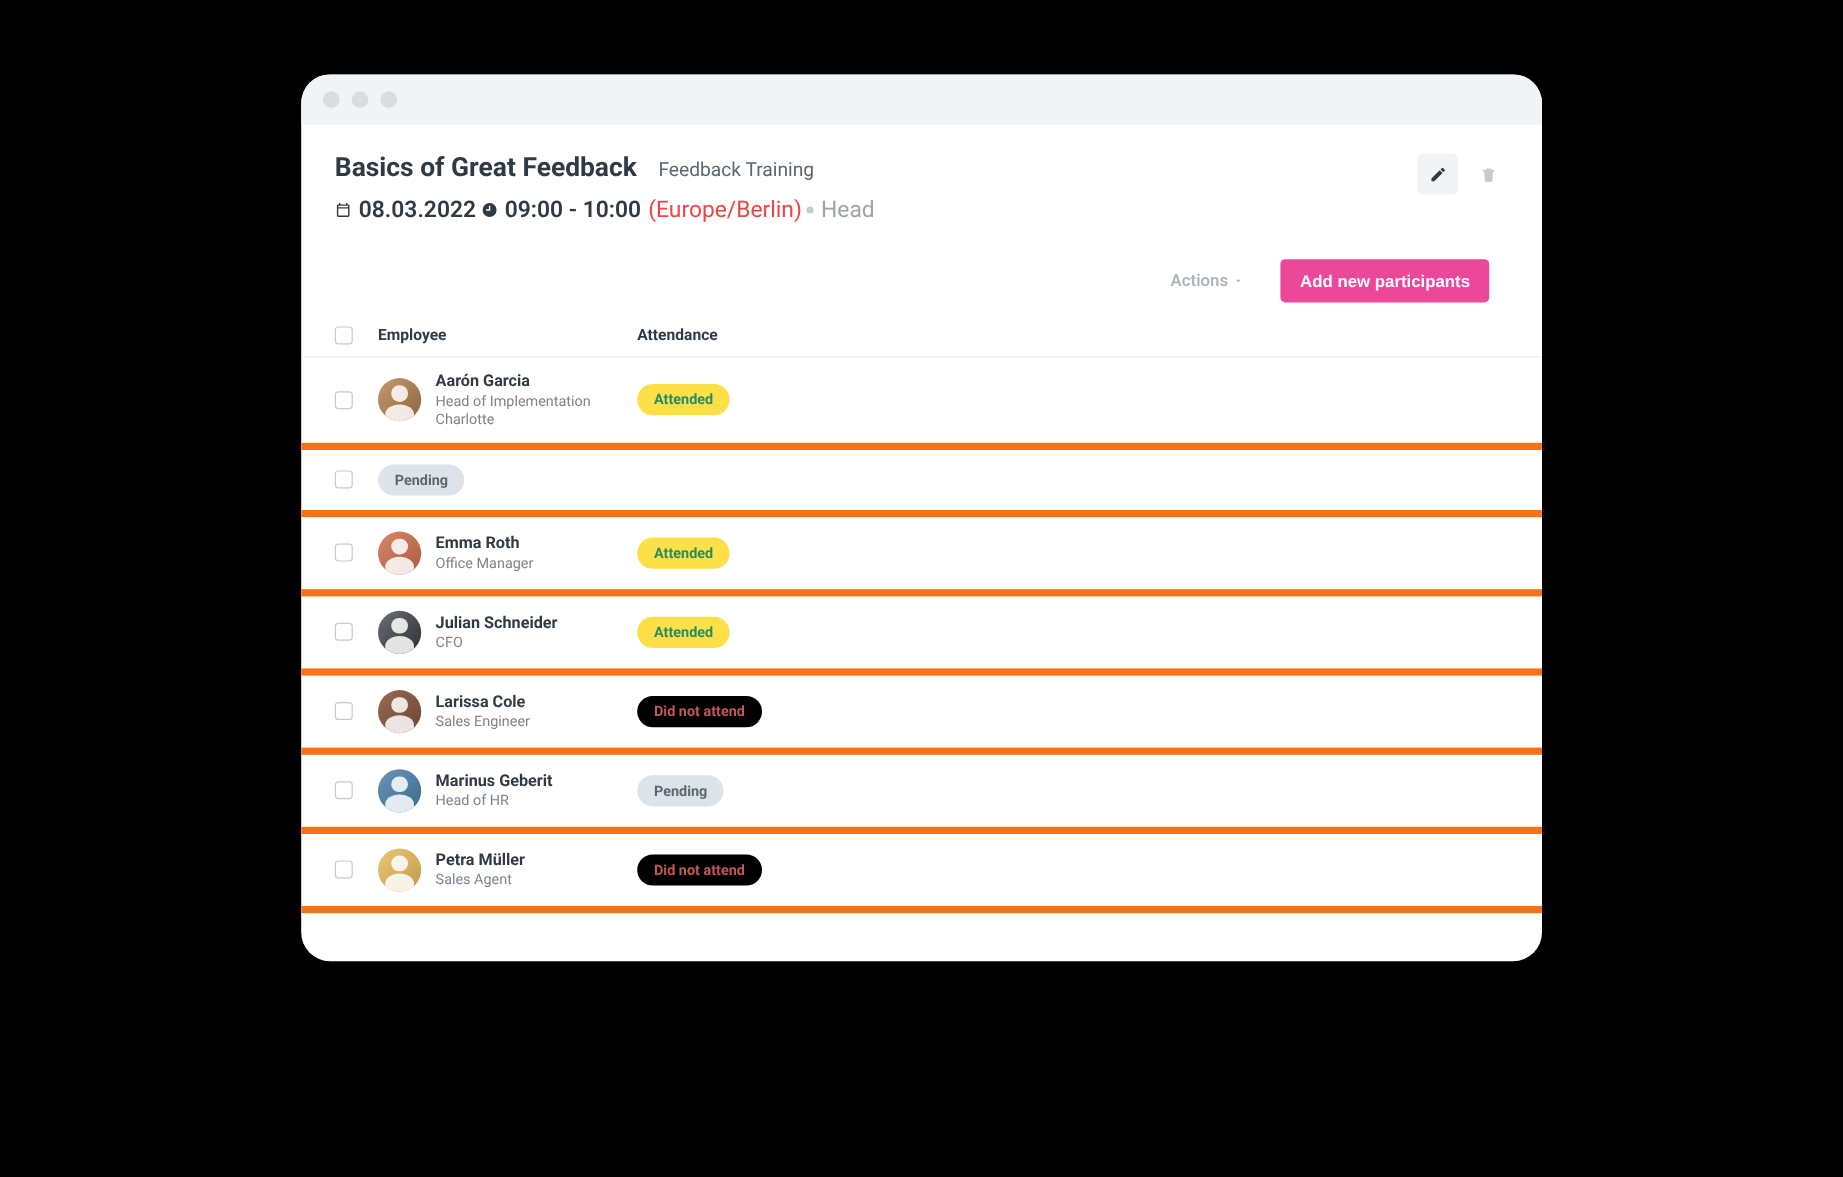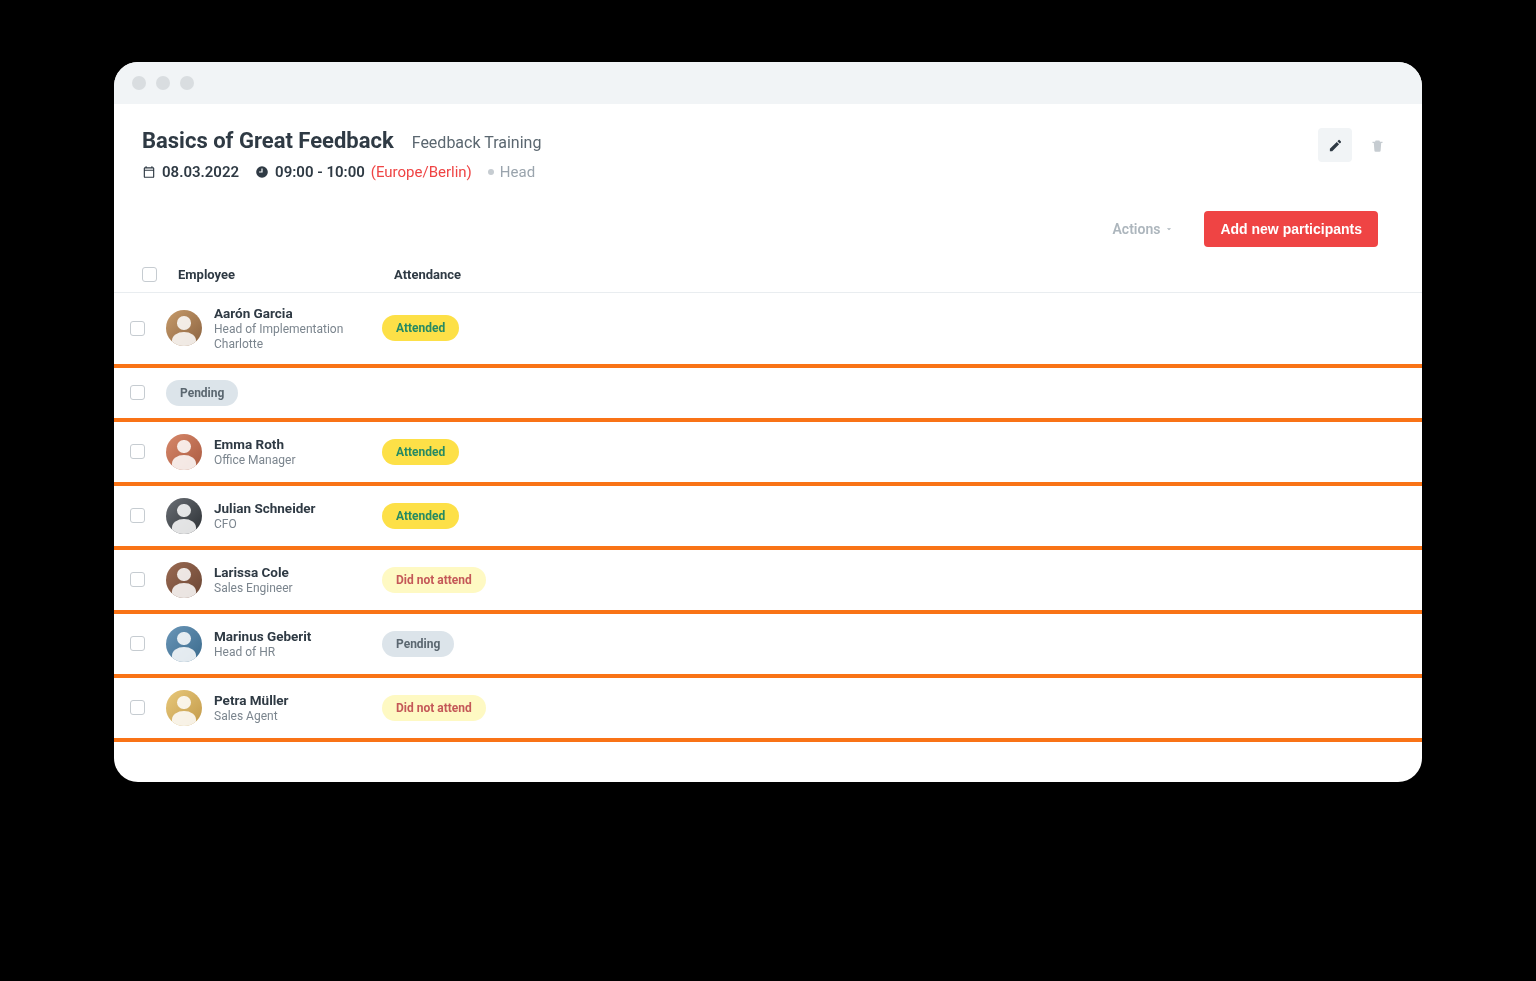--- a/index.html
+++ b/index.html
@@ -6,21 +6,21 @@
   body {
     background: #000;
     font-family: -apple-system, BlinkMacSystemFont, "Segoe UI", Roboto, "Helvetica Neue", Arial, sans-serif;
     display: flex;
     justify-content: center;
     align-items: flex-start;
     min-height: 981px;
     padding-top: 62px;
   }
   .window {
-    width: 1308px;
+    width: 1034px;
     background: #fff;
     border-radius: 24px;
     overflow: hidden;
     box-shadow: 0 20px 60px rgba(0,0,0,0.4);
   }
   .titlebar {
     background: #f1f4f6;
     height: 42px;
     display: flex;
     align-items: center;
@@ -54,22 +54,22 @@
     color: #2f3a44;
   }
   .page-subtitle {
     font-size: 16px;
     color: #5b6770;
     font-weight: 400;
   }
   .meta-row {
     display: flex;
     align-items: flex-start;
-    gap: 16px;
-    font-size: 15px;
+    gap: 4px;
+    font-size: 19px;
     color: #2f3a44;
     font-weight: 600;
   }
   .meta-item {
     display: flex;
     align-items: center;
     gap: 6px;
   }
   .meta-item .tz { color: #ef4444; font-weight: 400; }
   .meta-status {
@@ -108,21 +108,21 @@
     color: #adb6bd;
     font-weight: 600;
     display: flex;
     align-items: center;
     gap: 4px;
     cursor: pointer;
     padding: 8px 10px;
   }
   .actions-dd .chev { width: 10px; height: 10px; fill: #adb6bd; }
   .btn-primary {
-    background: #ef4444;
+    background: #ec4899;
     color: #fff;
     font-size: 14px;
     font-weight: 700;
     border: none;
     border-radius: 4px;
     padding: 10px 16px;
     cursor: pointer;
   }
 
   .table-head {
@@ -134,22 +134,22 @@
     font-weight: 700;
     color: #2f3a44;
   }
   .col-check { width: 36px; display:flex; align-items:center; }
   .col-emp { width: 216px; }
   .col-att { flex: 1; }
 
   .row {
     display: flex;
     align-items: center;
-    padding: 12px 16px;
-    border-bottom: 4px solid #f97316;
+    padding: 12px 28px;
+    border-bottom: 6px solid #f97316;
   }
   .checkbox {
     width: 15px; height: 15px;
     border: 1.5px solid #c6ccd1;
     border-radius: 3px;
     cursor: pointer;
     background: #fff;
   }
   .emp-cell {
     width: 216px;
@@ -198,21 +198,21 @@
   }
   .badge {
     display: inline-block;
     font-size: 12px;
     font-weight: 700;
     padding: 6px 14px;
     border-radius: 16px;
   }
   .badge.attended { background: #fde047; color: #268a63; }
   .badge.pending { background: #dce4ea; color: #5b6770; text-align: right; }
-  .badge.didnot { background: #fef9c3; color: #c45858; }
+  .badge.didnot { background: #000000; color: #c45858; }
 </style>
 </head>
 <body>
 
 <div class="window">
   <div class="titlebar">
     <div class="dot"></div>
     <div class="dot"></div>
     <div class="dot"></div>
   </div>

